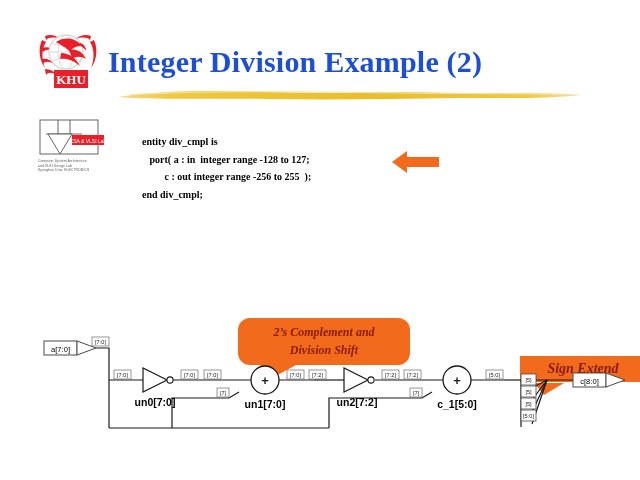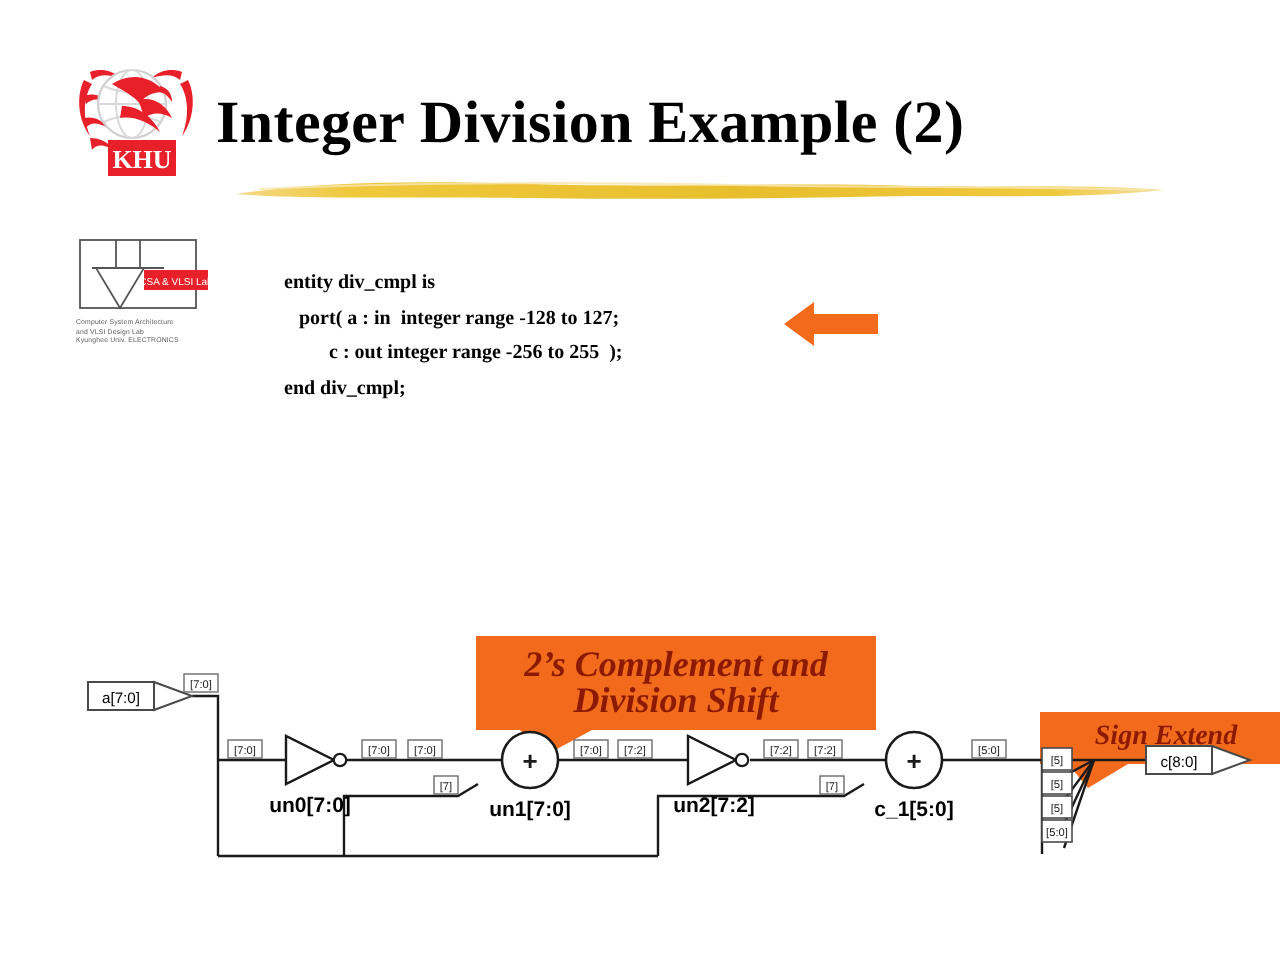--- a/index.html
+++ b/index.html
@@ -7,21 +7,21 @@
     width:640px;height:480px;overflow:hidden;background:#ffffff;
     font-family:"Liberation Sans", sans-serif;position:relative;
   }
   .slide{position:absolute;left:0;top:0;width:640px;height:480px;background:#fff;margin-left:24px;}
 
   
   .khu-logo{position:absolute;left:12px;top:26px;width:64px;height:66px;}
   .title{
     position:absolute;left:84px;top:45px;width:500px;
     font-family:"Liberation Serif", serif;
-    font-weight:bold;font-size:30px;color:#000000;letter-spacing:.2px;
+    font-weight:bold;font-size:30px;color:#1d4ed8;letter-spacing:.2px;
     white-space:nowrap;
   }
   .title-underline{
     position:absolute;left:92px;top:88px;width:468px;height:14px;
   }
 
   
   .lab-logo{position:absolute;left:14px;top:118px;width:72px;height:66px;}
   .lab-lines{position:absolute;left:14px;top:159px;width:76px;
     font-size:3.4px;line-height:4.6px;color:#5a5a5a;font-family:"Liberation Sans",sans-serif;
@@ -43,21 +43,21 @@
   .code-arrow{position:absolute;left:368px;top:148px;width:48px;height:28px;}
 
   
   .callout{position:absolute;}
   .callout-body{
     background:#F26B1D;color:#8B1A00;
     font-family:"Liberation Serif", serif;
     font-style:italic;font-weight:bold;text-align:center;
   }
   #callout-2s{left:214px;top:318px;}
-  #callout-2s .callout-body{width:200px;padding:5px 0 6px 0;font-size:18px;line-height:18px;}
+  #callout-2s .callout-body{width:172px;padding:5px 0 6px 0;font-size:12px;line-height:18px;border-radius:12px;}
   #callout-2s .tail{position:absolute;left:22px;top:100%;}
   #callout-se{left:496px;top:356px;}
   #callout-se .callout-body{width:126px;padding:4px 0 5px 0;font-size:14px;line-height:17px;}
   #callout-se .tail{position:absolute;left:14px;top:100%;}
 
   
   .schematic{position:absolute;left:0;top:330px;width:640px;height:130px;}
 
   .lbl{font-family:"Liberation Sans",sans-serif;font-size:10.5px;font-weight:bold;fill:#000;}
   .bus{font-family:"Liberation Sans",sans-serif;font-size:5.6px;fill:#1a1a1a;}

